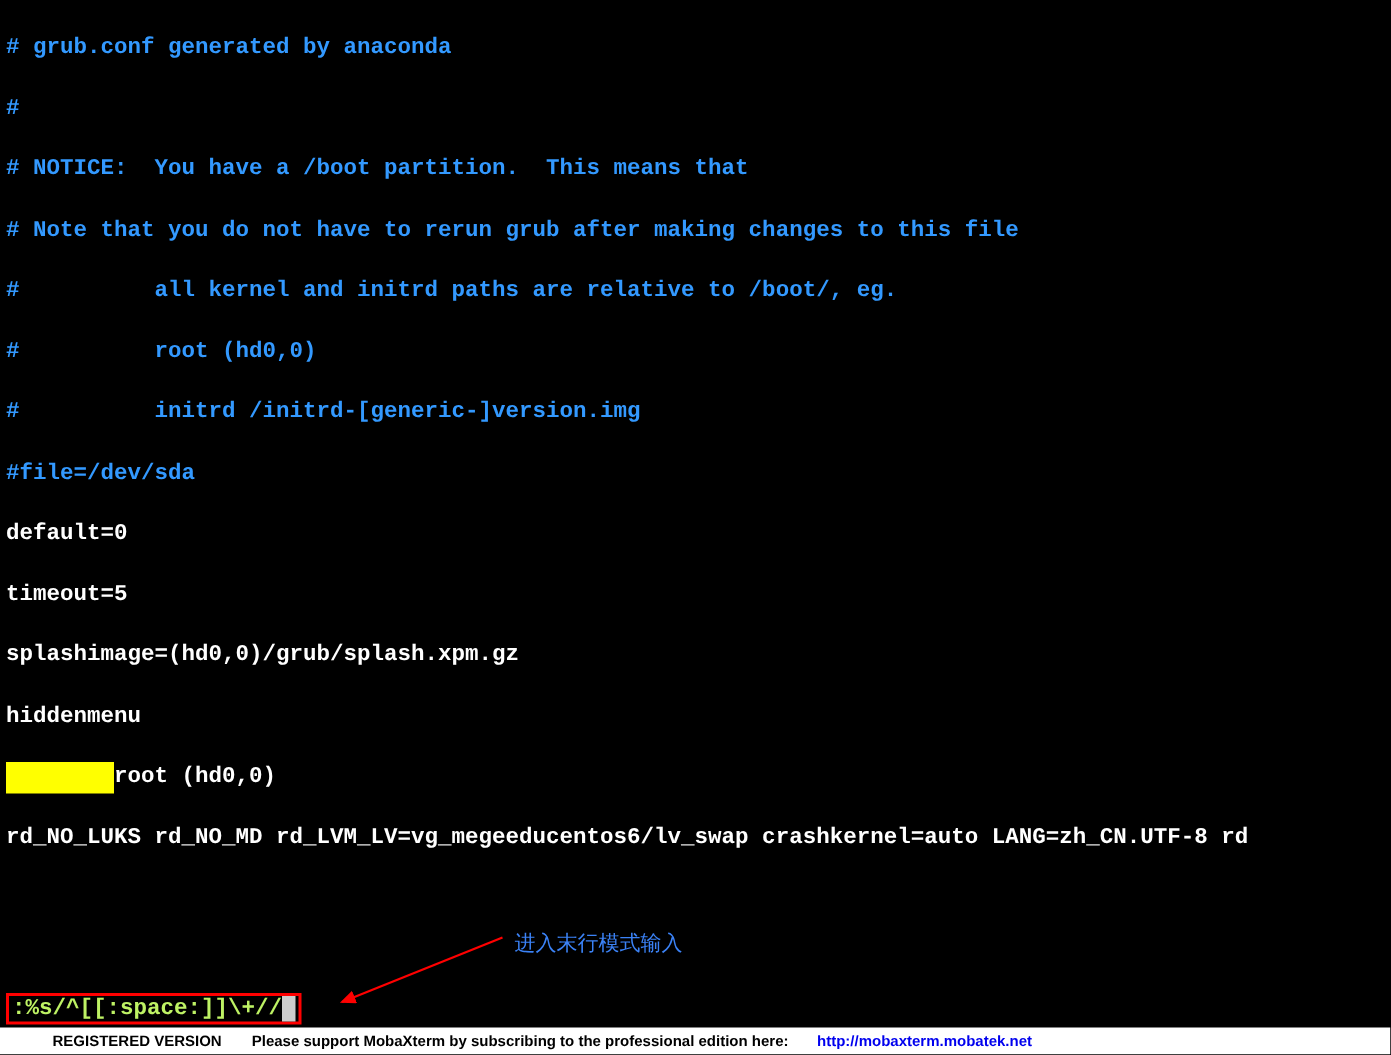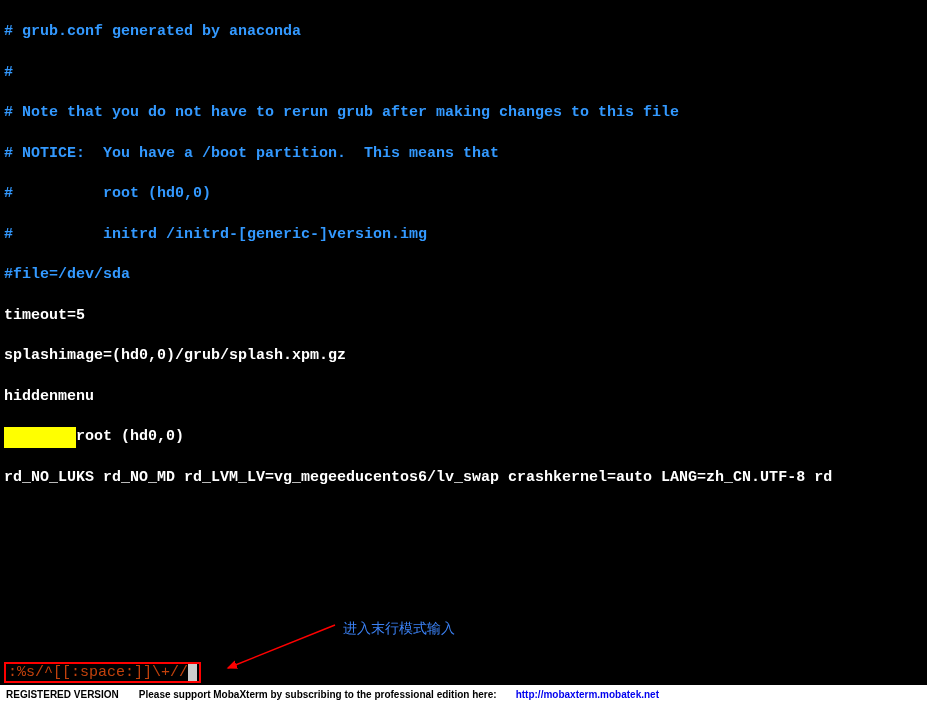--- a/index.html
+++ b/index.html
@@ -30,22 +30,22 @@
       display: inline-block;
     }
     .command-line {
       position: absolute;
       bottom: 20px;
       left: 4px;
       right: 4px;
     }
     .command-box {
       display: inline-block;
-      color: #c2410c;
-      font-weight: normal;
+      color: #bef264;
+      font-weight: bold;
       border: 2px solid #ff0000;
       padding: 0 2px;
     }
     .cursor {
       background: #cccccc;
       color: #cccccc;
       display: inline-block;
       width: 9px;
     }
     .annotation-arrow {
@@ -66,35 +66,37 @@
       right: 0;
       height: 18px;
       background: #ffffff;
       color: #000000;
       font-family: Arial, sans-serif;
       font-size: 10px;
       display: flex;
       align-items: center;
       padding: 0 6px;
     }
-    .status-bold { font-weight: bold; }
+    .status-bold { font-weight: bold; margin-left: 29px; }
     .status-link { color: #0000ee; padding-left: 15px; }
     .line { display: block; }
   </style>
 </head>
 <body>
 
 <div class="terminal">
 <span class="line blue"># grub.conf generated by anaconda</span>
 <span class="line blue">#</span>
+<span class="line blue"># NOTICE:  You have a /boot partition.  This means that</span>
 <span class="line blue"># Note that you do not have to rerun grub after making changes to this file</span>
-<span class="line blue"># NOTICE:  You have a /boot partition.  This means that</span>
+<span class="line blue">#          all kernel and initrd paths are relative to /boot/, eg.</span>
 <span class="line blue">#          root (hd0,0)</span>
 <span class="line blue">#          initrd /initrd-[generic-]version.img</span>
 <span class="line blue">#file=/dev/sda</span>
+<span class="line white">default=0</span>
 <span class="line white">timeout=5</span>
 <span class="line white">splashimage=(hd0,0)/grub/splash.xpm.gz</span>
 <span class="line white">hiddenmenu</span>
 <span class="line"><span class="highlight">        </span><span class="white">root (hd0,0)</span></span>
 <span class="line white">rd_NO_LUKS rd_NO_MD rd_LVM_LV=vg_megeeducentos6/lv_swap crashkernel=auto LANG=zh_CN.UTF-8 rd</span>
 
 
 
 </div>
 

